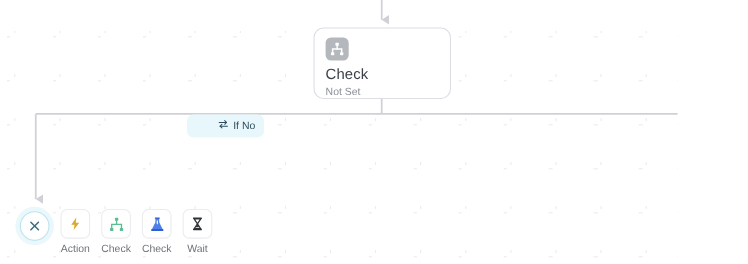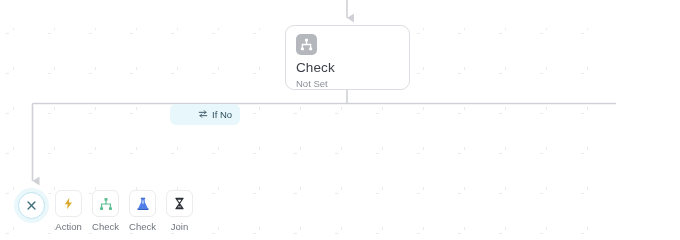--- a/index.html
+++ b/index.html
@@ -267,18 +267,18 @@
 
     <div class="palette-item">
       <div class="palette-tile">
         <svg width="13" height="13" viewBox="0 0 24 24">
           <rect x="4.4" y="1.4" width="15.2" height="2.4" rx="1" fill="#2f3338"></rect>
           <rect x="4.4" y="20.2" width="15.2" height="2.4" rx="1" fill="#2f3338"></rect>
           <path d="M6.4 3.8 L17.6 3.8 L12 12 L17.6 20.2 L6.4 20.2 L12 12 Z" fill="none" stroke="#2f3338" stroke-width="2.1" stroke-linejoin="round"></path>
           <path d="M8.6 17.6 L15.4 17.6 L12 13.6 Z" fill="#2f3338"></path>
         </svg>
       </div>
-      <div class="palette-label">Join</div>
+      <div class="palette-label">Wait</div>
     </div>
 
 
   </div>
 </div>
 
 </body></html>

